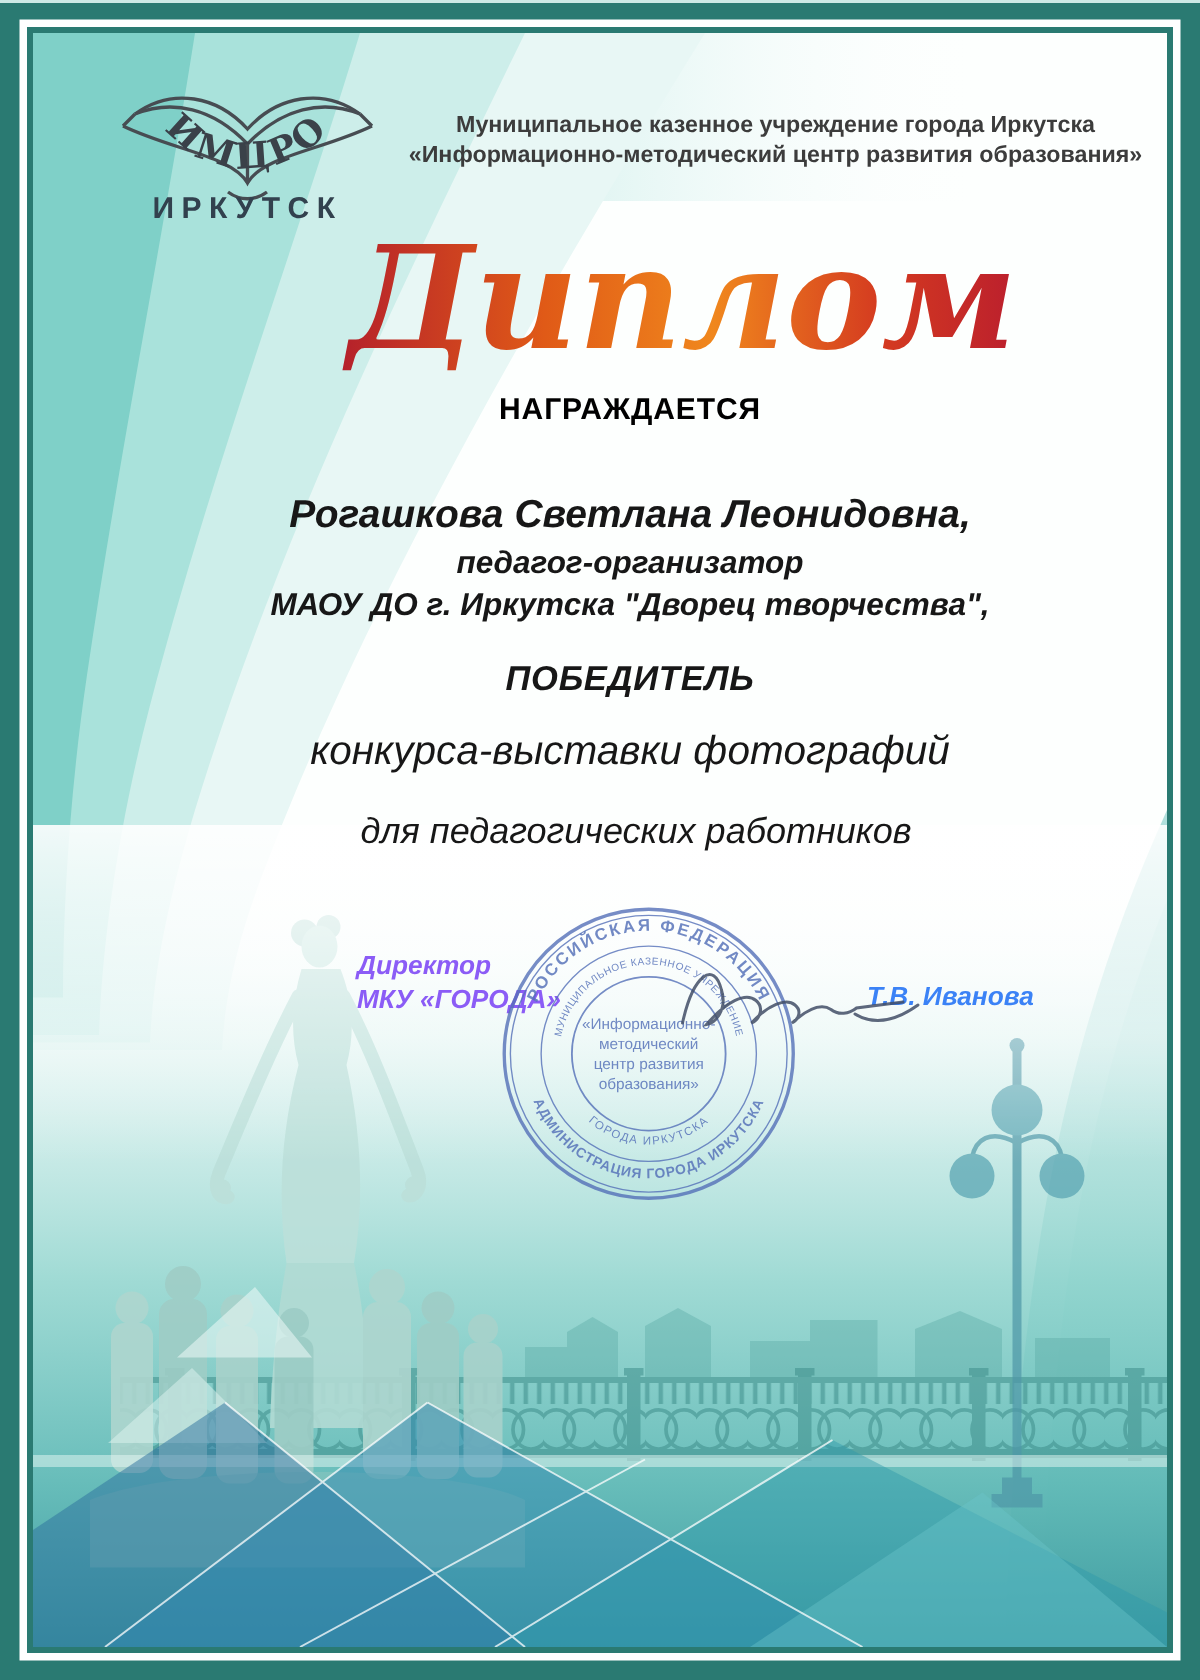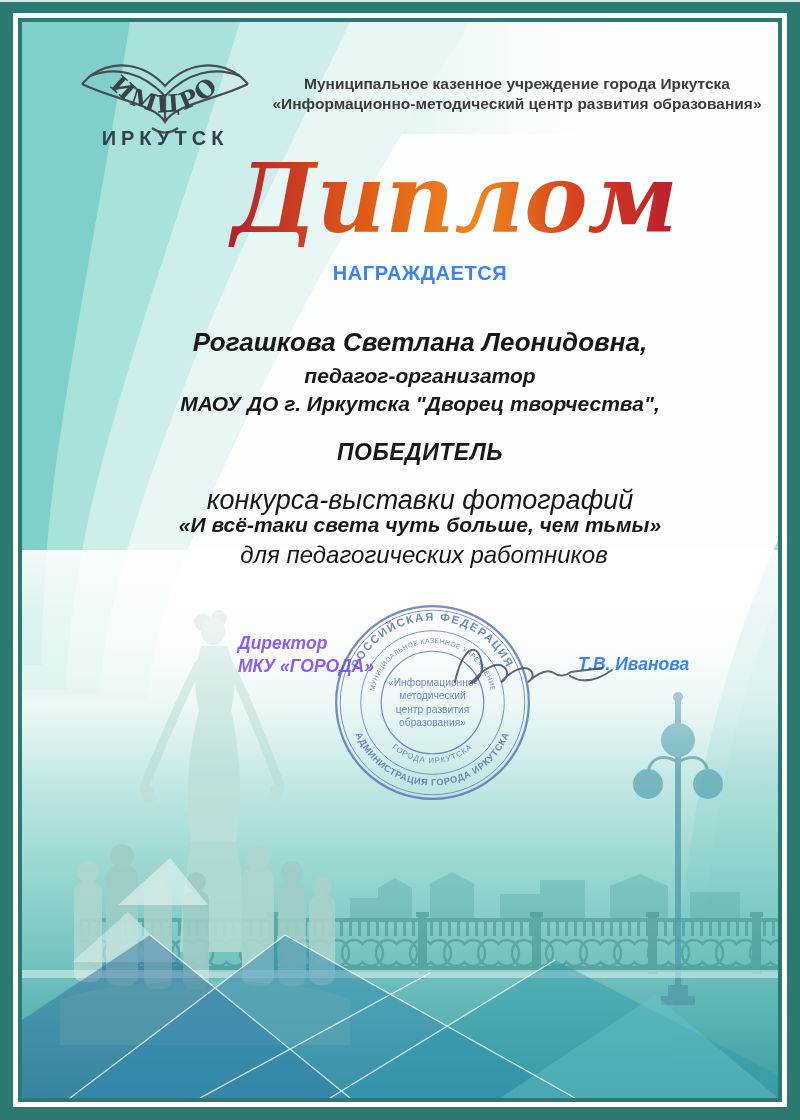--- a/index.html
+++ b/index.html
@@ -7,21 +7,21 @@
   .frame0{position:absolute;inset:0;background:#2a7a72;}
   .frame0::before{content:"";position:absolute;left:0;top:0;right:0;height:2px;background:#cdeae6;}
   .frame1{position:absolute;inset:13px;background:#ffffff;}
   .frame2{position:absolute;inset:18px;background:#2a7a72;}
   .inner{position:absolute;inset:22px;background:#fdfffe;overflow:hidden;}
   .decor{position:absolute;inset:0;width:100%;height:100%;}
   .abs{position:absolute;}
   .col{position:absolute;left:0;right:0;text-align:center;padding-left:40px;color:#171717;}
   .orgtext{position:absolute;left:244px;right:10px;top:40px;text-align:center;
     font-size:15.5px;font-weight:700;color:#3c3c3c;line-height:20px;margin-top:12px;}
-  .awarded{top:240px;font-size:20px;font-weight:700;letter-spacing:.6px;color:#3b82f6;}
+  .awarded{top:240px;font-size:20px;font-weight:700;letter-spacing:.6px;color:#000000;}
   .name{top:305px;font-size:26px;font-weight:700;font-style:italic;}
   .role{top:342px;font-size:21px;font-weight:700;font-style:italic;}
   .org2{top:370px;font-size:21px;font-weight:700;font-style:italic;}
   .status{top:417px;font-size:23px;font-weight:700;font-style:italic;letter-spacing:.5px;}
   .c1{top:463px;font-size:27px;font-style:italic;text-align:center;}
   .ctitle{top:491px;font-size:21px;font-weight:700;font-style:italic;}
   .c3{top:519px;font-size:24px;font-style:italic;padding-left:48px;}
   .c4{top:547px;font-size:21px;font-style:italic;}
   .dir{position:absolute;left:216px;font-size:17.5px;font-weight:600;font-style:italic;color:#8b5cf6;}
   .dir1{top:611px;}
@@ -197,21 +197,20 @@
     </defs>
     <text x="433" y="104" text-anchor="middle" font-family="DejaVu Serif,serif" font-style="italic" font-weight="700" font-size="95" fill="url(#gTitle)">Диплом</text>
   </svg>
 
   <div class="col awarded">НАГРАЖДАЕТСЯ</div>
   <div class="col name">Рогашкова Светлана Леонидовна,</div>
   <div class="col role">педагог-организатор</div>
   <div class="col org2">МАОУ ДО г. Иркутска "Дворец творчества",</div>
   <div class="col status">ПОБЕДИТЕЛЬ</div>
   <div class="col c1">конкурса-выставки фотографий</div>
-  <div class="col ctitle">«И всё-таки света чуть больше, чем тьмы»</div>
   <div class="col c3">для педагогических работников</div>
 
   <div class="dir dir1">Директор</div>
   <div class="dir dir2">МКУ «ГОРОДА»</div>
   <div class="signer">Т.В. Иванова</div>
 
   <svg class="abs" style="left:308px;top:578px" width="205" height="205" viewBox="0 0 200 200">
     <defs>
       <path id="arcOT" d="M 20,100 A 80,80 0 0 1 180,100"></path>
       <path id="arcOB" d="M 19,100 A 81,81 0 0 0 181,100"></path>

